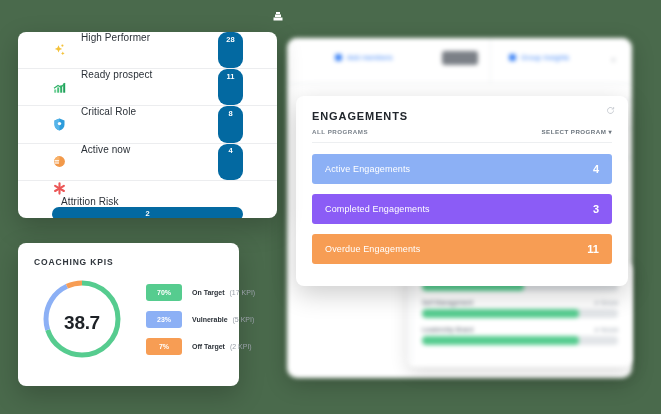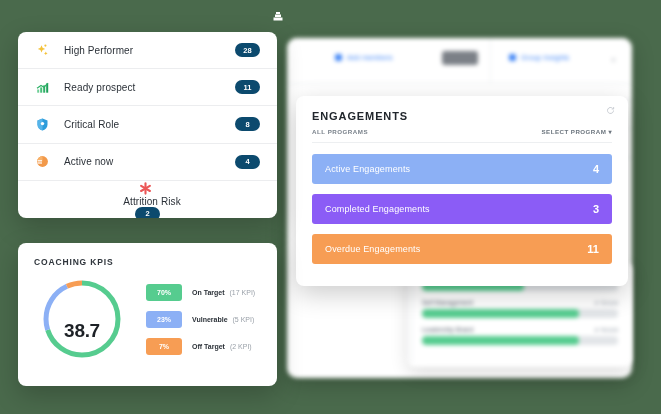--- a/index.html
+++ b/index.html
@@ -264,58 +264,57 @@
     top: 32px;
     width: 259px;
     background: #ffffff;
     border-radius: 8px;
     box-shadow: 0 9px 26px rgba(0,0,0,0.22);
     overflow: hidden;
   }
   .list-row {
     height: 37.2px;
     display: flex;
-    align-items: center;
-    padding: 0 17px;
+    padding: 0 34px;
     border-bottom: 1px solid #ecedef;
     box-sizing: border-box;
   }
   .list-row:last-child { border-bottom: none; flex-direction: column; }
   .list-ico {
     width: 20px;
     flex: none;
     display: flex;
     align-items: center;
     justify-content: flex-start;
   }
   .list-ico svg { display: block; }
   .list-label {
     flex: 1;
     font-size: 10px;
     color: #2b3138;
     padding-left: 9px;
     letter-spacing: .1px;
   }
   .list-badge {
-    background: #0c4a6e;
+    background: #0369a1;
     color: #ffffff;
     border-radius: 9px;
     min-width: 13px;
     text-align: center;
     font-size: 7.5px;
     font-weight: bold;
     padding: 2.5px 6px;
   }
 
   
   .kpi-card {
     position: absolute;
     left: 18px;
     top: 243px;
-    width: 259px;
+    width: 221px;
     height: 143px;
     background: #ffffff;
     border-radius: 8px;
     box-shadow: 0 9px 26px rgba(0,0,0,0.22);
     padding: 14px 16px;
     box-sizing: border-box;
   }
   .kpi-title {
     font-size: 8.5px;
     font-weight: bold;
@@ -330,21 +329,21 @@
   .donut-wrap {
     position: relative;
     width: 84px;
     height: 84px;
     margin-left: 6px;
     flex: none;
   }
   .donut-wrap svg { display: block; }
   .donut-center {
     position: absolute;
-    left: 0; top: 12px;
+    left: 0; top: 4px;
     width: 84px; height: 84px;
     display: flex;
     align-items: center;
     justify-content: center;
     font-size: 19px;
     font-weight: bold;
     color: #1d2126;
     letter-spacing: -.3px;
   }
   .kpi-legend {

